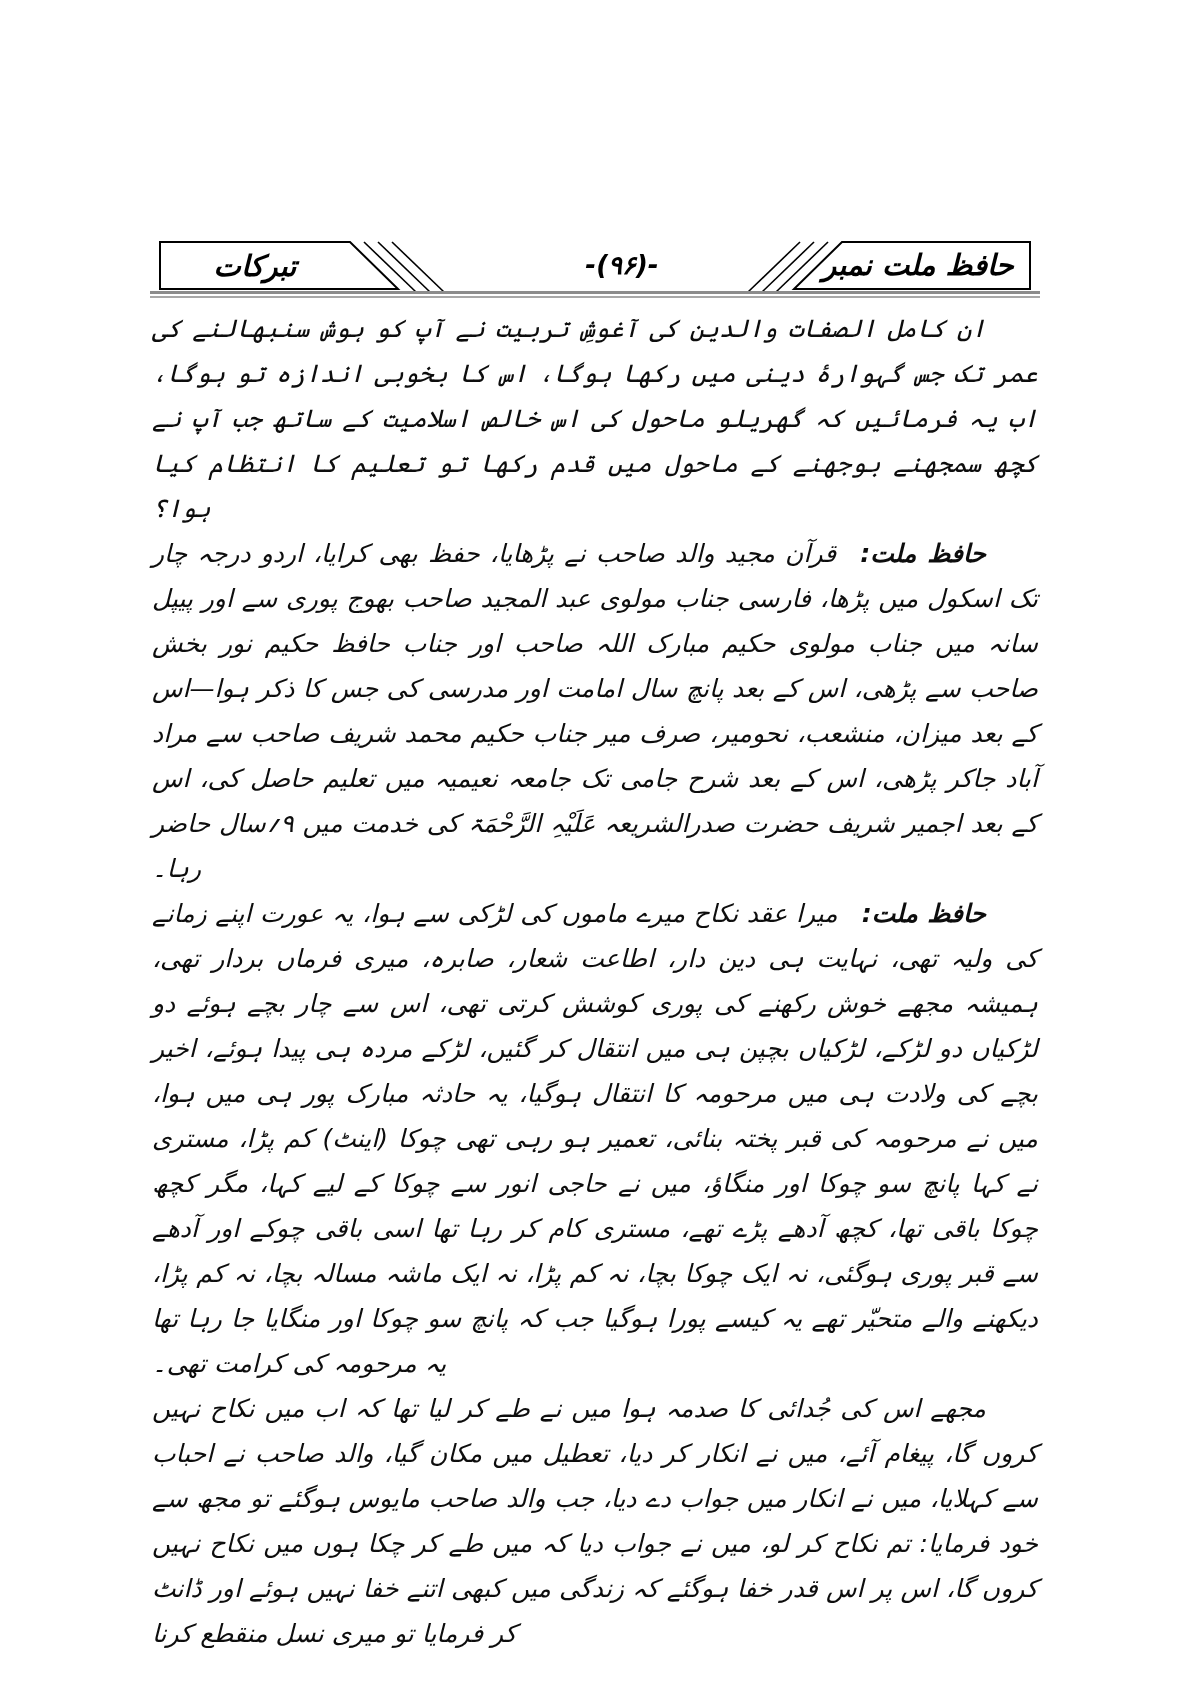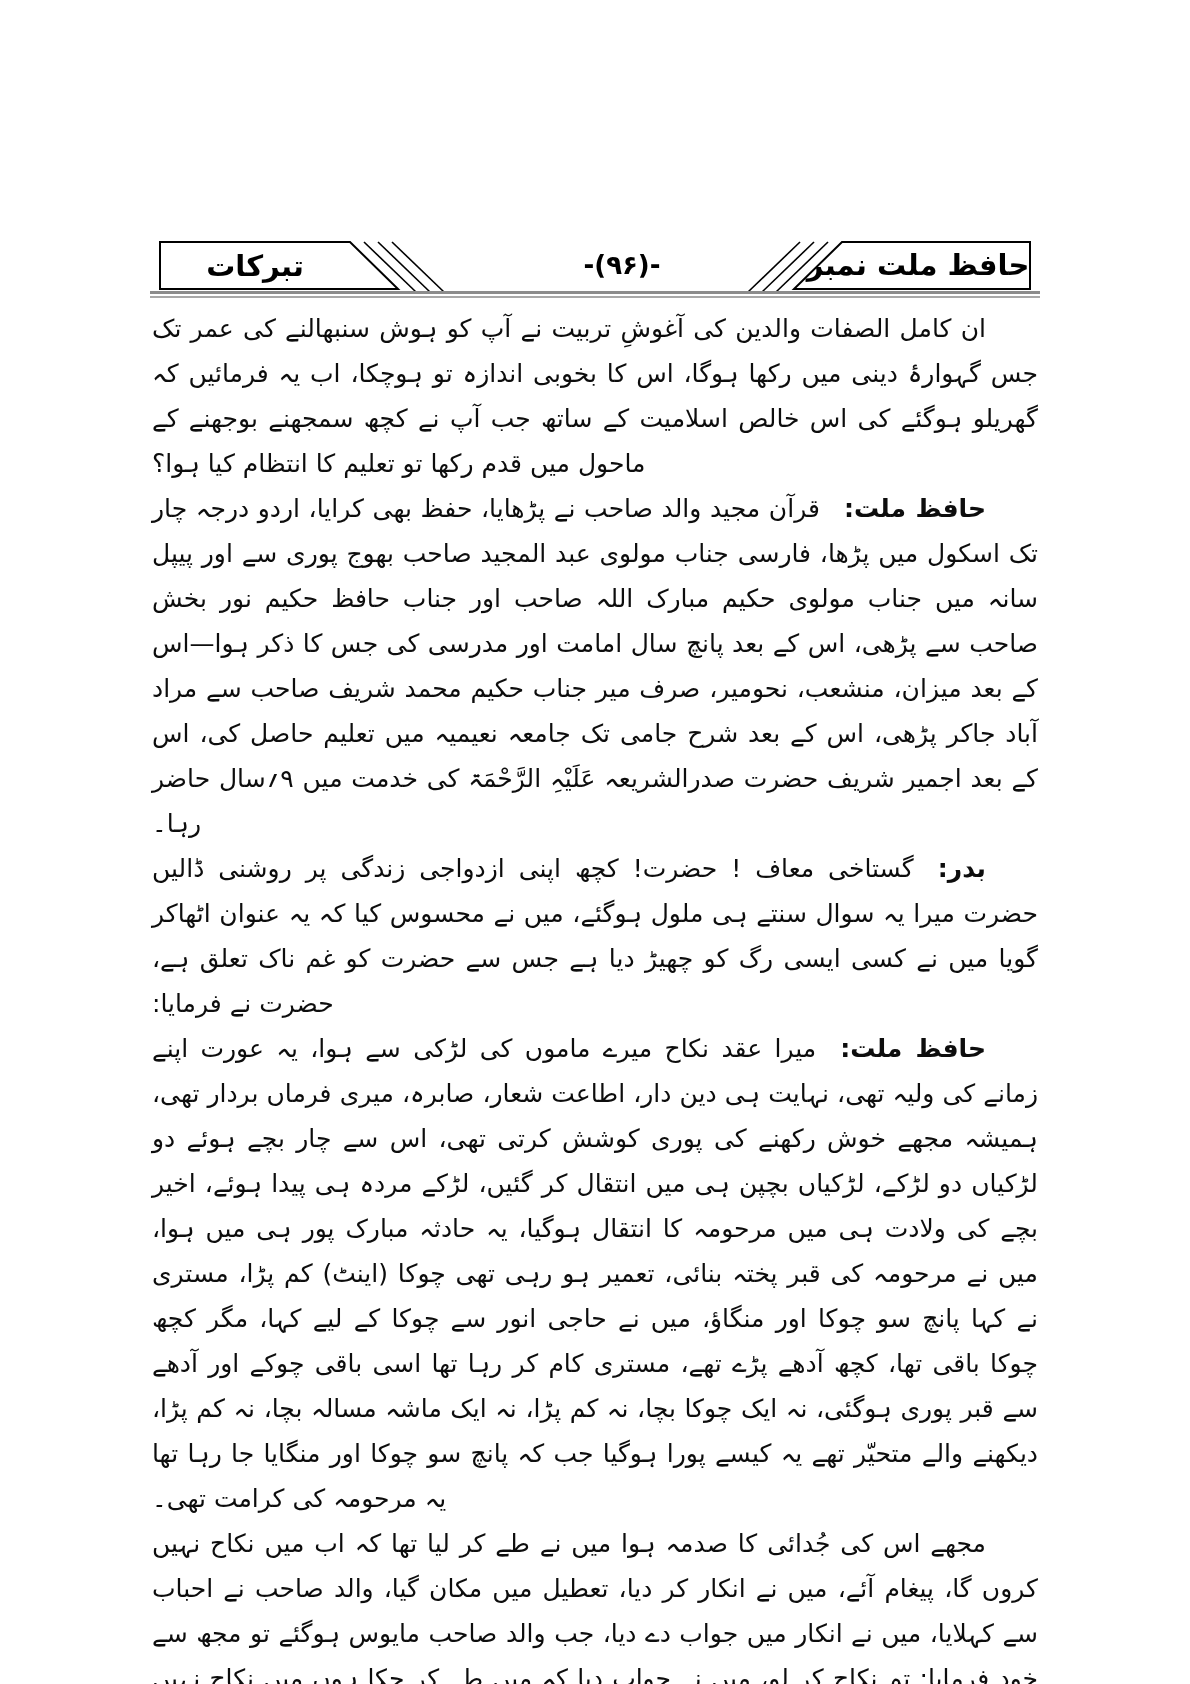--- a/index.html
+++ b/index.html
@@ -3,21 +3,21 @@
 <meta charset="utf-8">
 <style>
   html,body{margin:0;padding:0;}
   body{
     width:1190px;height:1684px;
     background:#ffffff;
     position:relative;
     font-family:"DejaVu Sans",sans-serif;
     color:#0d0d0d;
   }
-  .page{position:absolute;inset:0;background:#fff;}
+  .page{position:absolute;inset:0;background:#fff;font-style:italic;}
   .header-svg{position:absolute;left:150px;top:218px;}
   .header-svg text{font-family:"DejaVu Sans",sans-serif;fill:#000;}
   .box-title{font-size:29px;font-weight:bold;}
   .page-no{font-size:26px;font-weight:bold;}
   .body-text{
     position:absolute;left:152px;top:306px;width:886px;
     direction:rtl;
   }
   .para{
     margin:0;
@@ -63,27 +63,24 @@
     </g>
 
     <g>
       <rect x="0" y="73" width="890" height="3" fill="#8c8c8c"></rect>
       <rect x="0" y="78" width="890" height="2" fill="#a8a8a8"></rect>
     </g>
   </svg>
 
   <main class="body-text">
     <p class="para">
-      <b class="lead"></b><span>ان کامل الصفات والدین کی آغوشِ تربیت نے آپ کو ہوش سنبھالنے کی عمر تک جس گہوارۂ دینی میں رکھا ہوگا، اس کا بخوبی اندازہ تو ہوچکا، اب یہ فرمائیں کہ گھریلو ہوگئے کی اس خالص اسلامیت کے ساتھ جب آپ نے کچھ سمجھنے بوجھنے کے ماحول میں قدم رکھا تو تعلیم کا انتظام کیا ہوا؟</span>
+      <b class="lead"></b><span>ان کامل الصفات والدین کی آغوشِ تربیت نے آپ کو ہوش سنبھالنے کی عمر تک جس گہوارۂ دینی میں رکھا ہوگا، اس کا بخوبی اندازہ تو ہوگا، اب یہ فرمائیں کہ گھریلو ماحول کی اس خالص اسلامیت کے ساتھ جب آپ نے کچھ سمجھنے بوجھنے کے ماحول میں قدم رکھا تو تعلیم کا انتظام کیا ہوا؟</span>
     </p>
     <p class="para">
       <b class="lead">حافظ ملت:</b><span>قرآن مجید والد صاحب نے پڑھایا، حفظ بھی کرایا، اردو درجہ چار تک اسکول میں پڑھا، فارسی جناب مولوی عبد المجید صاحب بھوج پوری سے اور پیپل سانہ میں جناب مولوی حکیم مبارک اللہ صاحب اور جناب حافظ حکیم نور بخش صاحب سے پڑھی، اس کے بعد پانچ سال امامت اور مدرسی کی جس کا ذکر ہوا—اس کے بعد میزان، منشعب، نحومیر، صرف میر جناب حکیم محمد شریف صاحب سے مراد آباد جاکر پڑھی، اس کے بعد شرح جامی تک جامعہ نعیمیہ میں تعلیم حاصل کی، اس کے بعد اجمیر شریف حضرت صدرالشریعہ عَلَیْہِ الرَّحْمَۃ کی خدمت میں ۹؍سال حاضر رہا۔</span>
-    </p>
-    <p class="para">
-      <b class="lead">بدر:</b><span>گستاخی معاف ! حضرت! کچھ اپنی ازدواجی زندگی پر روشنی ڈالیں حضرت میرا یہ سوال سنتے ہی ملول ہوگئے، میں نے محسوس کیا کہ یہ عنوان اٹھاکر گویا میں نے کسی ایسی رگ کو چھیڑ دیا ہے جس سے حضرت کو غم ناک تعلق ہے، حضرت نے فرمایا:</span>
     </p>
     <p class="para">
       <b class="lead">حافظ ملت:</b><span>میرا عقد نکاح میرے ماموں کی لڑکی سے ہوا، یہ عورت اپنے زمانے کی ولیہ تھی، نہایت ہی دین دار، اطاعت شعار، صابرہ، میری فرماں بردار تھی، ہمیشہ مجھے خوش رکھنے کی پوری کوشش کرتی تھی، اس سے چار بچے ہوئے دو لڑکیاں دو لڑکے، لڑکیاں بچپن ہی میں انتقال کر گئیں، لڑکے مردہ ہی پیدا ہوئے، اخیر بچے کی ولادت ہی میں مرحومہ کا انتقال ہوگیا، یہ حادثہ مبارک پور ہی میں ہوا، میں نے مرحومہ کی قبر پختہ بنائی، تعمیر ہو رہی تھی چوکا (اینٹ) کم پڑا، مستری نے کہا پانچ سو چوکا اور منگاؤ، میں نے حاجی انور سے چوکا کے لیے کہا، مگر کچھ چوکا باقی تھا، کچھ آدھے پڑے تھے، مستری کام کر رہا تھا اسی باقی چوکے اور آدھے سے قبر پوری ہوگئی، نہ ایک چوکا بچا، نہ کم پڑا، نہ ایک ماشہ مسالہ بچا، نہ کم پڑا، دیکھنے والے متحیّر تھے یہ کیسے پورا ہوگیا جب کہ پانچ سو چوکا اور منگایا جا رہا تھا یہ مرحومہ کی کرامت تھی۔</span>
     </p>
     <p class="para">
       <b class="lead"></b><span>مجھے اس کی جُدائی کا صدمہ ہوا میں نے طے کر لیا تھا کہ اب میں نکاح نہیں کروں گا، پیغام آئے، میں نے انکار کر دیا، تعطیل میں مکان گیا، والد صاحب نے احباب سے کہلایا، میں نے انکار میں جواب دے دیا، جب والد صاحب مایوس ہوگئے تو مجھ سے خود فرمایا: تم نکاح کر لو، میں نے جواب دیا کہ میں طے کر چکا ہوں میں نکاح نہیں کروں گا، اس پر اس قدر خفا ہوگئے کہ زندگی میں کبھی اتنے خفا نہیں ہوئے اور ڈانٹ کر فرمایا تو میری نسل منقطع کرنا</span>
     </p>
   </main>
 
 </div>

